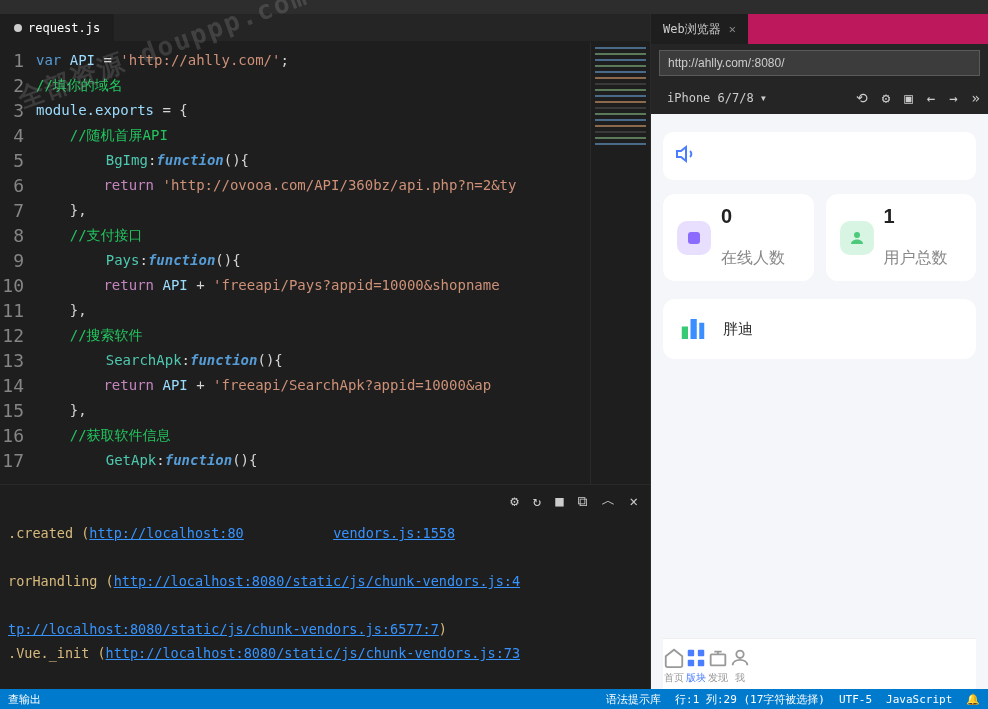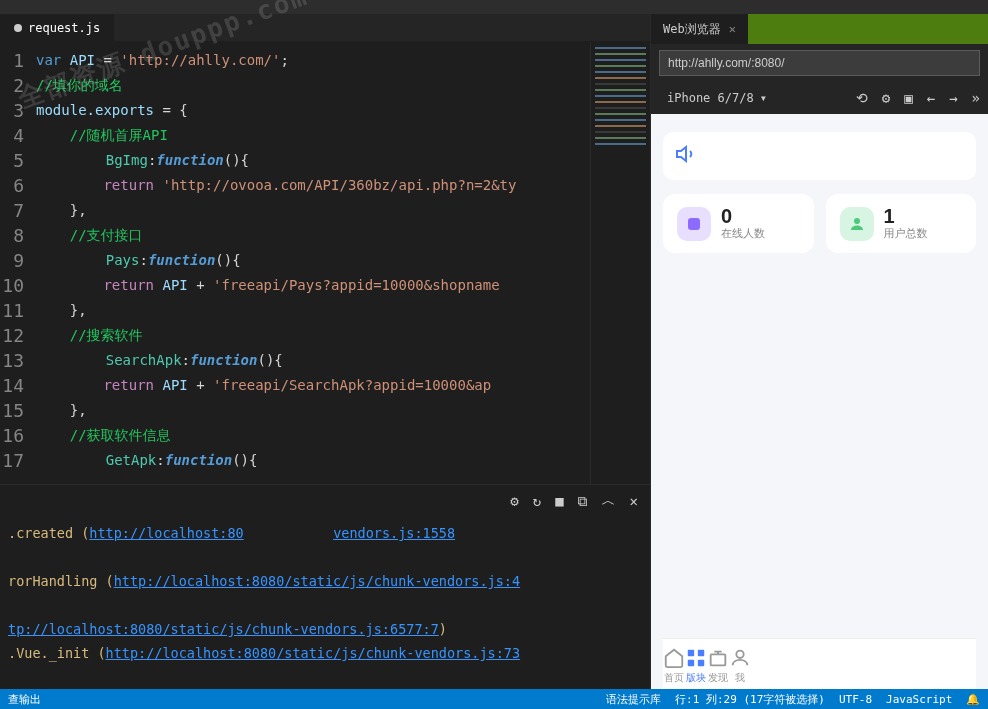--- a/index.html
+++ b/index.html
@@ -26,39 +26,39 @@
 .mm-line.h { background: #5a7a5a; }
 .mm-line.b { background: #4a6a8a; }
 .mm-line.o { background: #8a6a4a; }
 .terminal-area { height: 205px; background: #1e1e1e; border-top: 1px solid #2a2a2a; display: flex; flex-direction: column; }
 .term-toolbar { height: 32px; display: flex; justify-content: flex-end; align-items: center; padding: 0 12px; gap: 14px; color: #ccc; }
 .term-toolbar span { cursor: pointer; font-size: 14px; }
 .term-content { flex: 1; padding: 4px 8px; font-size: 13.5px; line-height: 24px; overflow: hidden; white-space: pre; }
 .term-content .link { color: #3794ff; text-decoration: underline; cursor: pointer; }
 .term-content .y { color: #d7ba7d; }
 .browser-col { width: 338px; background: #252526; display: flex; flex-direction: column; border-left: 1px solid #2a2a2a; }
-.browser-tabs { height: 30px; display: flex; align-items: center; background: #4d7c0f; }
+.browser-tabs { height: 30px; display: flex; align-items: center; background: #be185d; }
 .browser-tab { padding: 0 12px; height: 100%; display: flex; align-items: center; gap: 8px; background: #1e1e1e; color: #ccc; font-size: 12px; }
 .browser-tab .x { color: #888; cursor: pointer; }
 .url-bar { padding: 6px 8px; }
 .url-input { width: 100%; height: 26px; background: #3c3c3c; border: 1px solid #5a5a5a; color: #ccc; padding: 0 8px; font-size: 12px; outline: none; }
 .browser-toolbar { height: 32px; display: flex; align-items: center; padding: 0 8px; gap: 4px; color: #ccc; font-size: 12px; }
 .device-sel { display: flex; align-items: flex-start; gap: 6px; padding: 4px 8px; background: transparent; cursor: pointer; }
 .tb-icons { display: flex; gap: 14px; margin-left: auto; font-size: 14px; }
 .tb-icons span { cursor: pointer; }
 .preview { flex: 1; background: #f5f6fa; display: flex; flex-direction: column; padding: 18px 12px 0; overflow: hidden; font-family: -apple-system, "PingFang SC", "Microsoft YaHei", sans-serif; }
 .pv-header { background: #fff; border-radius: 10px; padding: 10px 12px; margin-bottom: 14px; }
 .sound-icon { width: 24px; height: 24px; color: #4a7dff; }
 .cards { display: flex; gap: 12px; margin-bottom: 18px; }
 .card { flex: 1; background: #fff; border-radius: 12px; padding: 12px 14px; display: flex; align-items: center; gap: 10px; }
 .card-ic { width: 34px; height: 34px; border-radius: 10px; display: flex; align-items: center; justify-content: center; }
 .card-ic.purple { background: #e8dfff; }
 .card-ic.green { background: #d8f5e3; }
 .card-txt .num { font-size: 20px; font-weight: 700; color: #222; line-height: 1; }
-.card-txt .lbl { font-size: 11px; color: #888; margin-top: 0; }
+.card-txt .lbl { font-size: 16px; color: #888; margin-top: 22px; }
 .section-title { font-size: 17px; font-weight: 700; color: #222; margin: 6px 4px 12px; }
 .board-list { background: #fff; border-radius: 12px; padding: 12px; }
 .board-item { display: flex; align-items: center; gap: 12px; }
 .board-ic { width: 36px; height: 36px; border-radius: 8px; display: flex; align-items: center; justify-content: center; }
 .board-name { font-size: 15px; color: #333; font-weight: 500; }
 .bottom-nav { margin-top: auto; background: #fff; display: flex; justify-content: flex-start; padding: 8px 0 4px; border-top: 1px solid #eee; }
 .nav-item { display: flex; flex-direction: column; align-items: center; gap: 2px; font-size: 10px; color: #999; cursor: pointer; }
 .nav-item.active { color: #4a7dff; }
 .nav-item .nv-ic { width: 22px; height: 22px; }
 .status-bar { height: 20px; background: #007acc; color: #fff; display: flex; align-items: center; font-size: 11px; padding: 0 8px; gap: 14px; position: absolute; bottom: 0; left: 0; right: 0; }
@@ -205,20 +205,32 @@
                 <circle cx="12" cy="8" r="4"></circle>
                 <path d="M4 20c0-4 4-6 8-6s8 2 8 6"></path>
               </svg>
           </div>
           <div class="card-txt">
             <div class="num">1</div>
             <div class="lbl">用户总数</div>
           </div>
         </div>
       </div>
+      <div class="board-list">
+        <div class="board-item">
+          <div class="board-ic">
+            <svg width="30" height="30" viewBox="0 0 24 24">
+                <rect x="3" y="10" width="5" height="10" fill="#38c976"></rect>
+                <rect x="10" y="4" width="5" height="16" fill="#3a8eff"></rect>
+                <rect x="17" y="7" width="4" height="13" fill="#3a8eff"></rect>
+              </svg>
+          </div>
+          <span class="board-name">胖迪</span>
+        </div>
+      </div>
 
       <div class="bottom-nav">
         <div class="nav-item">
           <svg class="nv-ic" viewBox="0 0 24 24" fill="none" stroke="currentColor" stroke-width="2">
               <path d="M3 10l9-7 9 7v10a2 2 0 01-2 2H5a2 2 0 01-2-2V10z"></path>
             </svg>
           <span>首页</span>
         </div>
         <div class="nav-item active">
           <svg class="nv-ic" viewBox="0 0 24 24" fill="currentColor">
@@ -245,19 +257,19 @@
         </div>
       </div>
     </div>
   </div>
 </div>
 
 <div class="status-bar">
   <span>查输出</span>
   <span class="sp">语法提示库</span>
   <span>行:1 列:29 (17字符被选择)</span>
-  <span>UTF-8</span>
+  <span>UTF-5</span>
   <span>JavaScript</span>
   <span>🔔</span>
 </div>
 
 <div class="watermark">全部资源
 douppp.com</div>
 
 </body></html>

